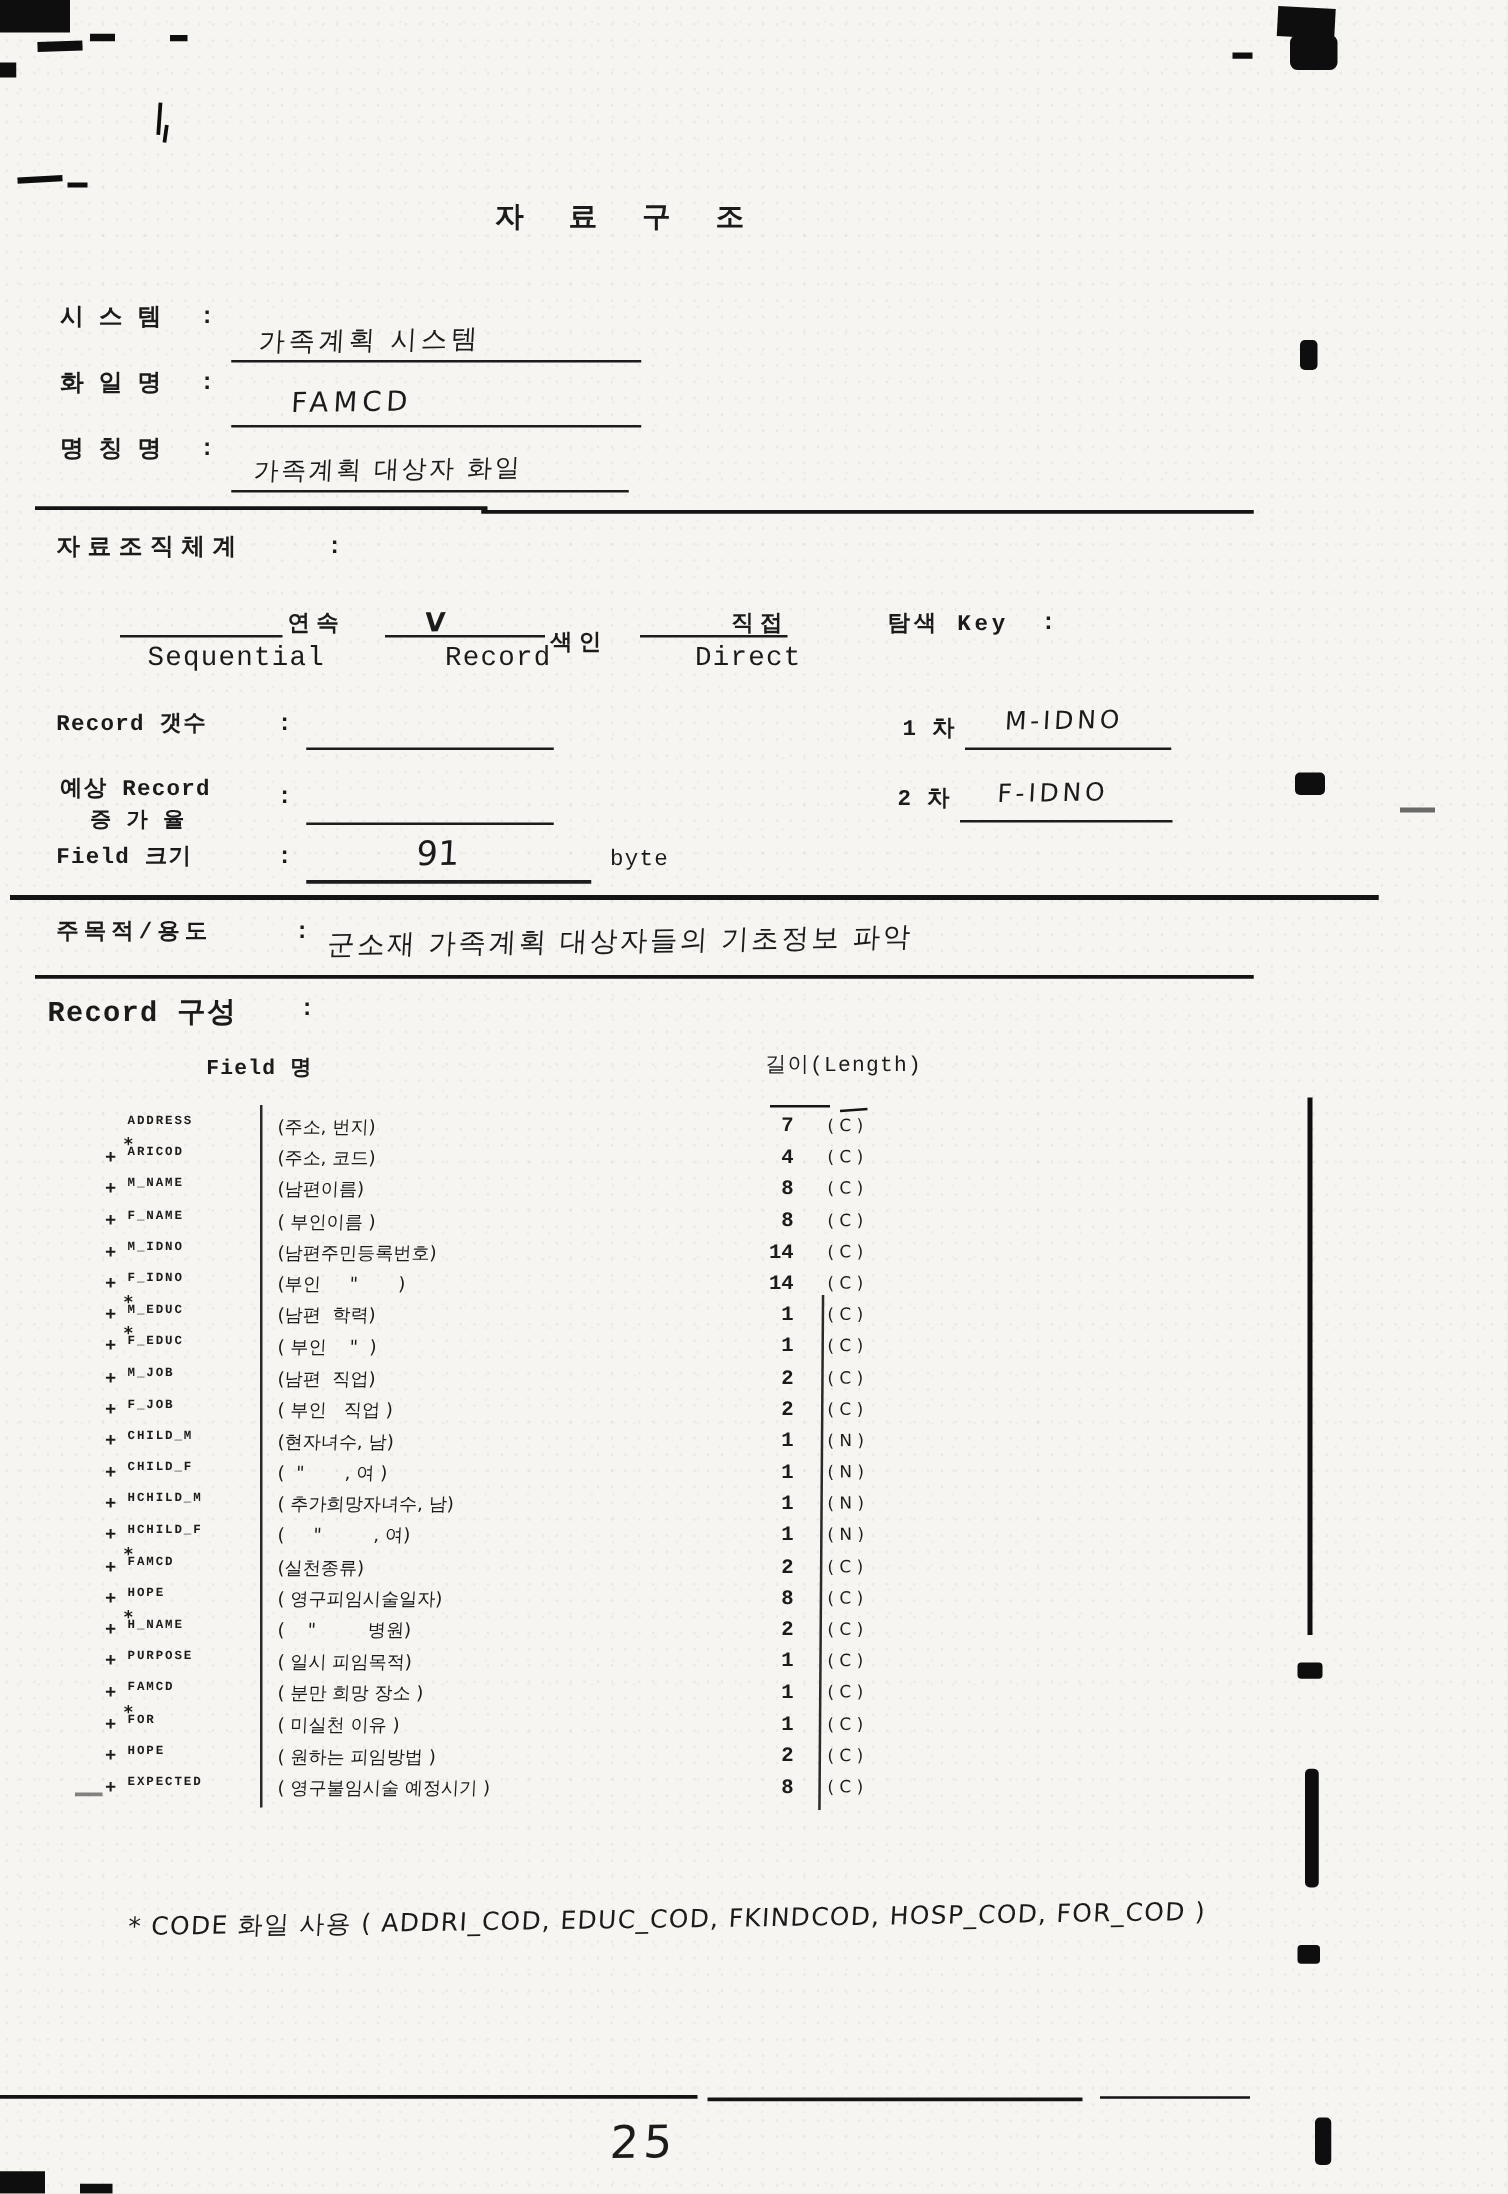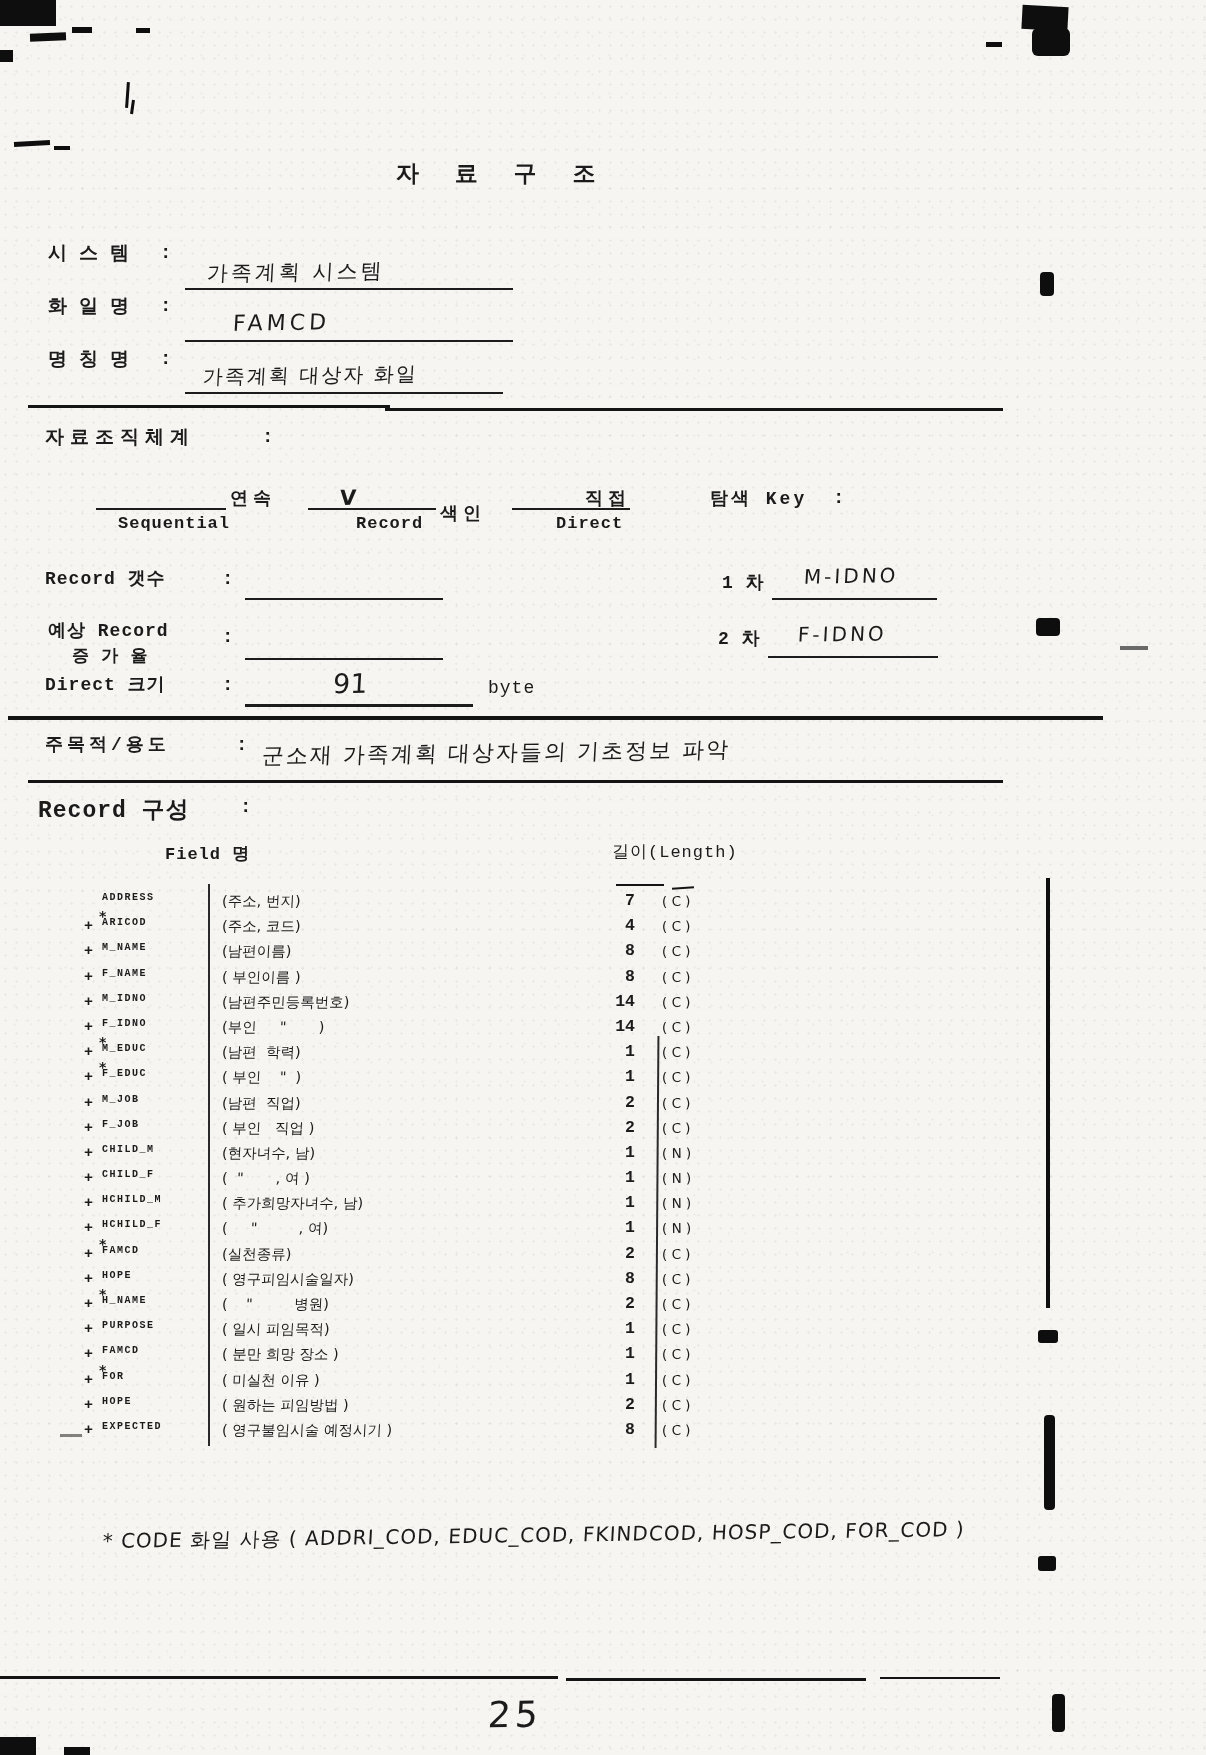--- a/index.html
+++ b/index.html
@@ -18,21 +18,21 @@
   .abs{position:absolute;}
   .kr{font-family:"Liberation Mono","DejaVu Sans Mono",monospace;font-weight:700;}
   .hw{font-family:"DejaVu Sans",sans-serif;display:inline-block;transform:skewX(-4deg) rotate(-0.8deg);font-weight:400;}
   .ul{border-bottom:2px solid #1c1c1c;}
   .line{background:#141414;}
   .mark{position:absolute;background:#0e0e0e;}
   .title{font-size:23px;letter-spacing:11px;font-weight:700;}
   .flabel{font-size:19px;letter-spacing:12px;font-weight:700;}
   .colon{font-size:19px;font-weight:700;}
   .mlabel{font-size:18px;font-weight:700;letter-spacing:1px;}
-  .eng{font-size:17px;font-weight:700;letter-spacing:1px;}
+  .eng{font-size:22px;font-weight:400;letter-spacing:1px;}
   .krs{font-size:18px;font-weight:700;letter-spacing:5px;}
   
   #rows{position:absolute;left:60px;top:890px;width:760px;}
   .frow{position:relative;height:25.2px;}
   .frow span{position:absolute;white-space:pre;}
   .fprefix{left:24px;top:3px;font-size:15px;font-weight:700;}
   .fstar{left:39px;top:-7px;font-size:14px;font-weight:700;font-family:"DejaVu Sans",sans-serif;}
   .fname{left:42px;top:2px;font-size:10px;font-weight:700;letter-spacing:1.5px;}
   .fdesc{left:162px;top:2px;font-size:14.5px;font-family:"DejaVu Sans",sans-serif;transform:skewX(-3deg);}
   .flen{left:535px;top:1px;width:40px;text-align:right;font-size:16.5px;font-weight:700;}
@@ -129,21 +129,21 @@
   <div class="abs colon" style="left:222px;top:626px;">:</div>
   <div class="abs ul" style="left:245px;top:632px;width:198px;height:26px;">
     <span class="hw" style="font-size:19px;margin-left:60px;"></span>
   </div>
 
   <div class="abs mlabel" style="left:718px;top:626px;">2 차</div>
   <div class="abs ul" style="left:768px;top:622px;width:170px;height:34px;">
     <span class="hw" style="font-size:20px;margin-left:30px;letter-spacing:3px;">F-IDNO</span>
   </div>
 
-  <div class="abs mlabel" style="left:45px;top:672px;">Direct 크기</div>
+  <div class="abs mlabel" style="left:45px;top:672px;">Field 크기</div>
   <div class="abs colon" style="left:222px;top:674px;">:</div>
   <div class="abs" style="left:245px;top:668px;width:228px;height:36px;border-bottom:3px solid #1c1c1c;">
     <span class="hw" style="font-size:27px;margin-left:88px;">91</span>
   </div>
   <div class="abs mlabel" style="left:488px;top:678px;font-weight:400;">byte</div>
 
   <div class="abs line" style="left:8px;top:716px;width:1095px;height:4px;"></div>
 
   <div class="abs krs" style="left:45px;top:732px;letter-spacing:4px;">주목적/용도</div>
   <div class="abs colon" style="left:236px;top:734px;">:</div>

